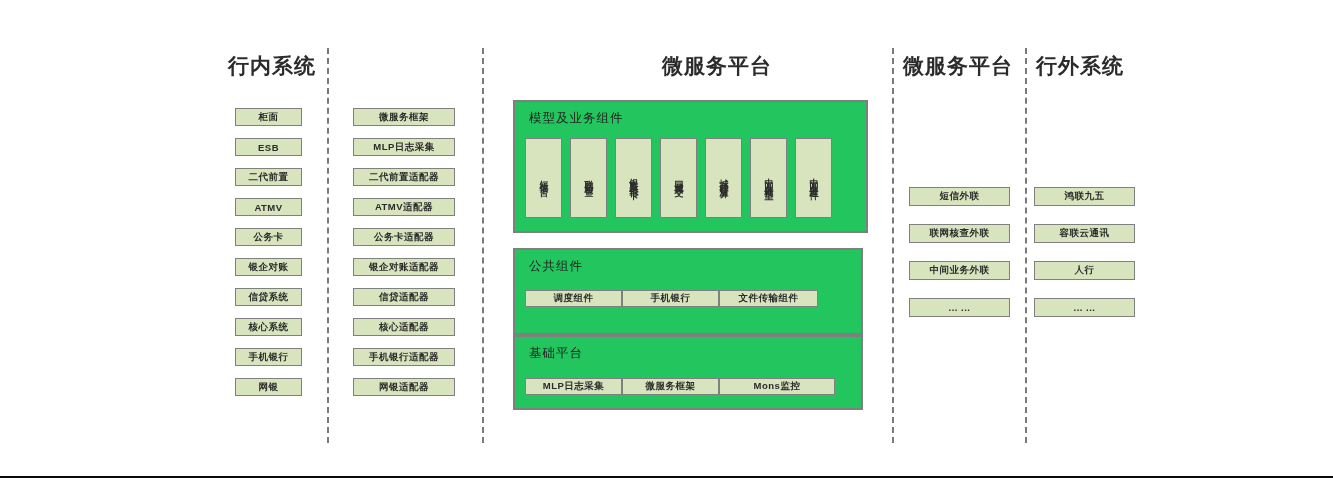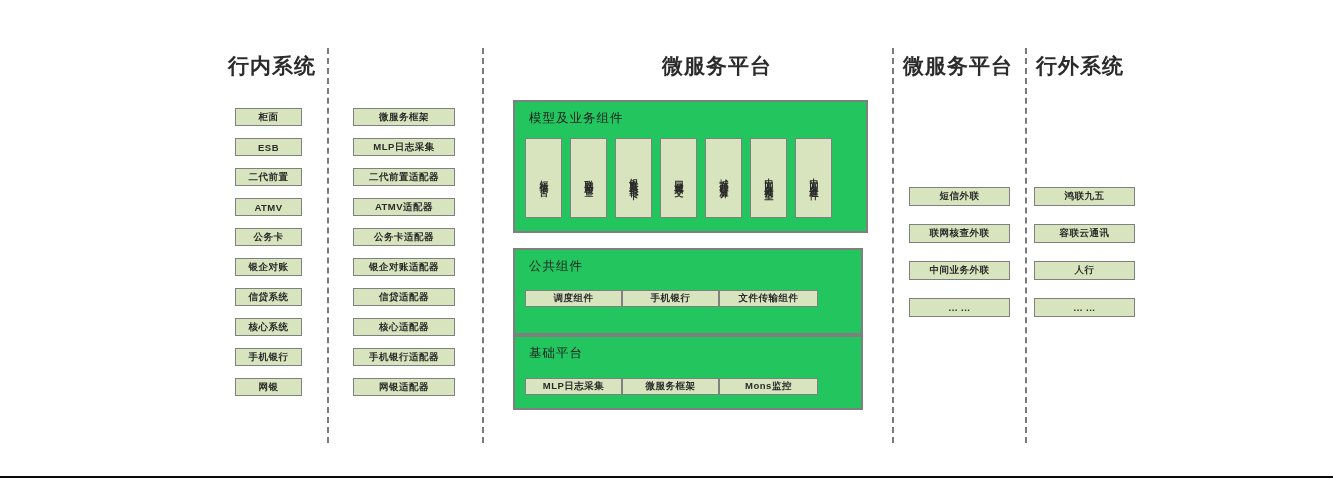--- a/index.html
+++ b/index.html
@@ -102,21 +102,21 @@
       <div class="gbox short">手机银行</div>
       <div class="gbox short" style="width:99px">文件传输组件</div>
     </div>
   </div>
 
   <div class="panel" style="left:513px;top:335px;width:350px;height:75px">
     <div class="ptitle">基础平台</div>
     <div class="hrow" style="top:41px">
       <div class="gbox short">MLP日志采集</div>
       <div class="gbox short">微服务框架</div>
-      <div class="gbox short" style="width:99px">Mons监控</div>
+      <div class="gbox short" style="width:116px">Mons监控</div>
     </div>
   </div>
 
   <div class="stack wide-gap" style="left:909px;top:187px;width:101px">
     <div class="gbox tall">短信外联</div>
     <div class="gbox tall">联网核查外联</div>
     <div class="gbox tall">中间业务外联</div>
     <div class="gbox tall">... ...</div>
   </div>
 

